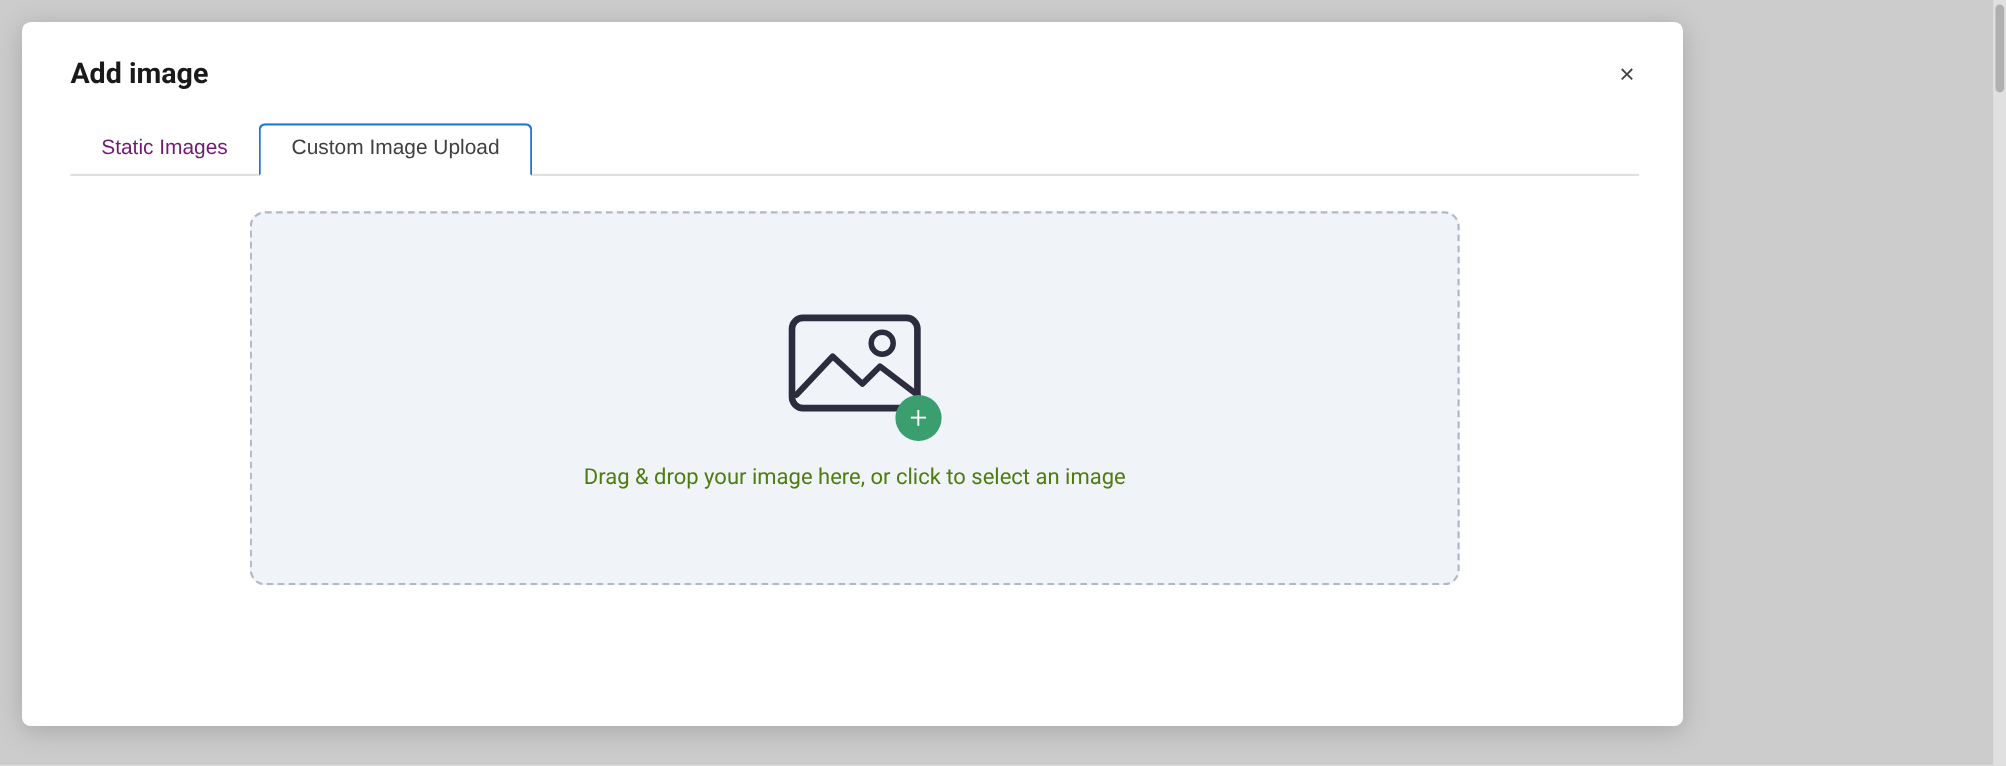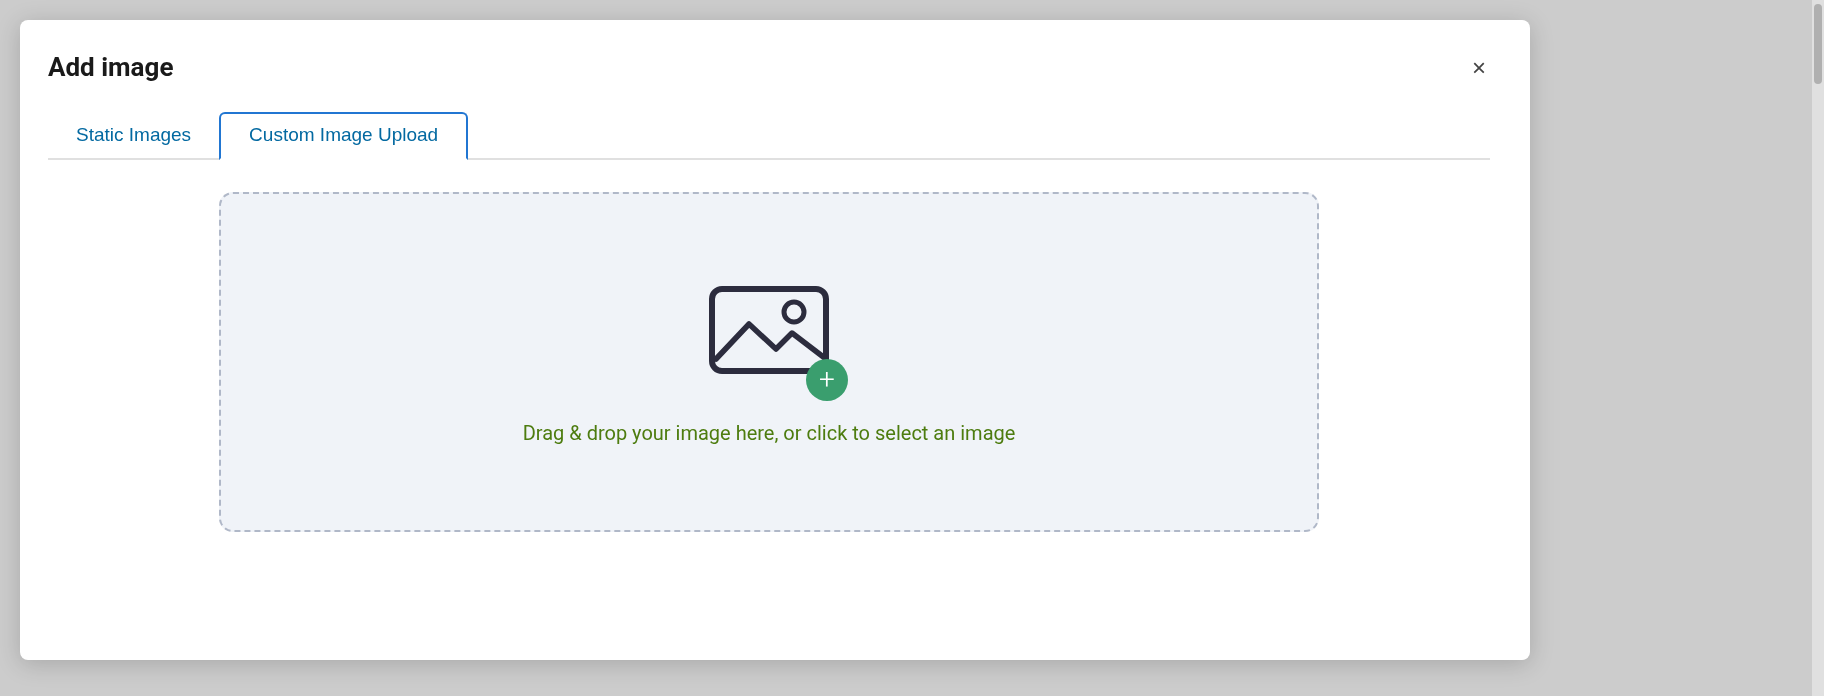--- a/index.html
+++ b/index.html
@@ -29,21 +29,21 @@
     }
 
     .modal {
       position: absolute;
       top: 20px;
       left: 20px;
       width: 1510px;
       background: #fff;
       border-radius: 8px;
       box-shadow: 0 4px 24px rgba(0,0,0,0.18);
-      padding: 32px 40px 40px 28px;
+      padding: 32px 40px 40px 44px;
       min-height: 640px;
     }
 
     .modal-header {
       display: flex;
       justify-content: space-between;
       align-items: flex-start;
       margin-bottom: 28px;
     }
 
@@ -69,27 +69,27 @@
       border-bottom: 2px solid #e0e0e0;
       margin-bottom: 32px;
     }
 
     .tab {
       padding: 10px 28px 12px 28px;
       font-size: 19px;
       cursor: pointer;
       border: none;
       background: none;
-      color: #0369a1;
+      color: #701a75;
       font-weight: 400;
       position: relative;
     }
 
     .tab.active {
-      color: #0369a1;
+      color: #404040;
       font-weight: 500;
       border: 2px solid #2176d2;
       border-bottom: 2px solid #fff;
       border-radius: 6px 6px 0 0;
       margin-bottom: -2px;
       background: #fff;
     }
 
     .upload-area {
       border: 2.5px dashed #b0b8c8;

